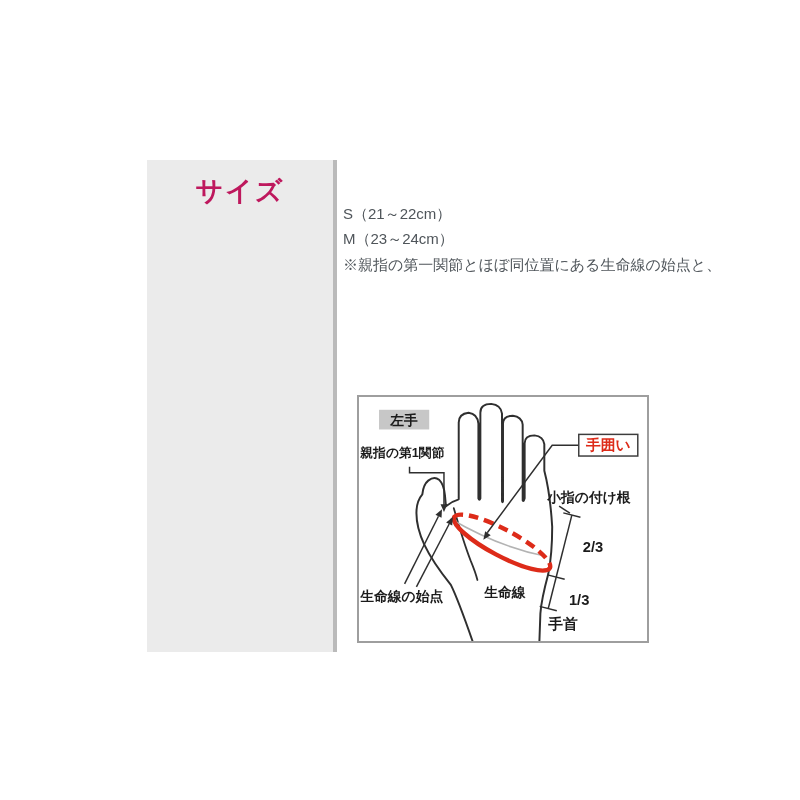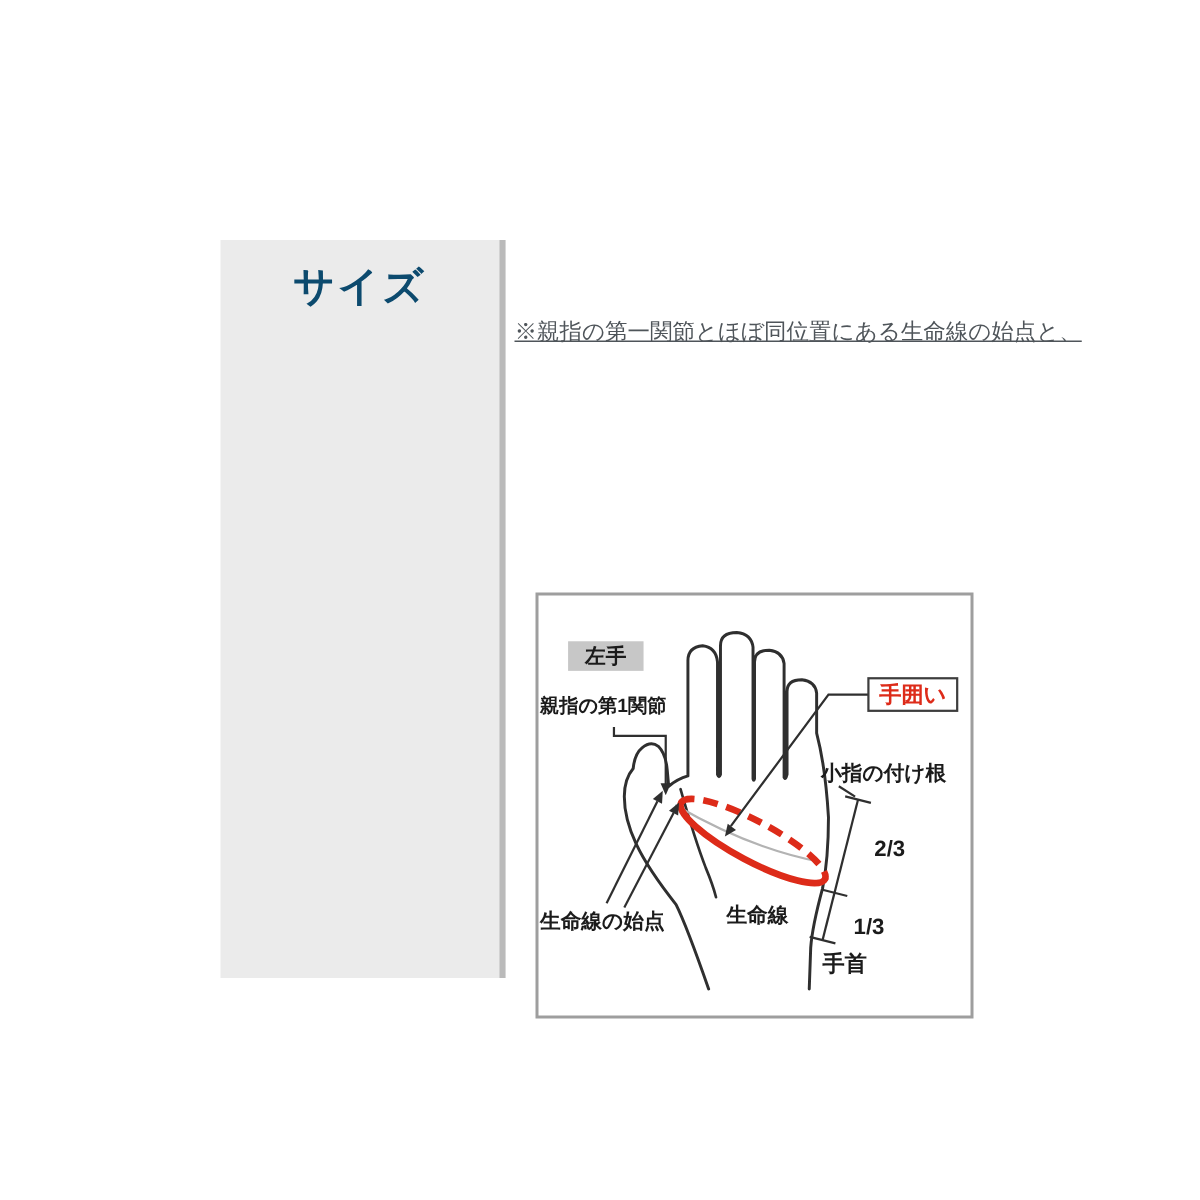--- a/index.html
+++ b/index.html
@@ -6,33 +6,33 @@
   body { width:800px; height:800px; font-family:"Liberation Sans", sans-serif; }
   .page { position:relative; width:800px; height:800px; background:#ffffff; overflow:hidden; }
 
   
   .size-header {
     position:absolute; left:147px; top:160px; width:186px; height:492px;
     background:#ebebeb; border-right:4px solid #bababa;
   }
   .size-title {
     margin-top:13px; text-align:center;
-    font-size:27px; font-weight:bold; color:#0c4a6e; letter-spacing:2px;
+    font-size:27px; font-weight:bold; color:#be185d; letter-spacing:2px;
   }
 
   
   .size-content { position:absolute; left:343px; top:206px; color:#4f555a; font-size:15px; }
   .size-line { line-height:16px; margin-bottom:9px; white-space:nowrap; }
   .note { margin-top:7px; line-height:17.5px; color:#4f555a; }
-  .note-line { white-space:nowrap;text-decoration:underline; }
+  .note-line { white-space:nowrap; }
   .note-line.indent { padding-left:15px; }
 
   
   .diagram {
-    position:absolute; left:357px; top:395px; width:292px; height:284px;
+    position:absolute; left:357px; top:395px; width:292px; height:248px;
     border:2px solid #9e9e9e; box-sizing:border-box; background:#ffffff;
   }
   .diagram svg { display:block; width:100%; height:100%; }
 
   .hand-stroke { fill:none; stroke:#2f2f2f; stroke-width:2; stroke-linecap:round; stroke-linejoin:round; }
   .lifeline   { fill:none; stroke:#2f2f2f; stroke-width:1.8; stroke-linecap:round; }
   .crease     { fill:none; stroke:#b3b3b3; stroke-width:1.5; stroke-linecap:round; }
   .red-solid  { fill:none; stroke:#dd2b19; stroke-width:4.5; stroke-linecap:round; }
   .red-dashed { fill:none; stroke:#dd2b19; stroke-width:4.5; stroke-dasharray:10 6; stroke-linecap:butt; }
   .leader     { fill:none; stroke:#2f2f2f; stroke-width:1.5; }
@@ -48,20 +48,22 @@
 </head>
 <body>
 
 <div class="page">
 
   <div class="size-header">
     <div class="size-title">サイズ</div>
   </div>
 
   <div class="size-content">
+    <div class="size-line">S（21～22cm）</div>
+    <div class="size-line">M（23～24cm）</div>
     <div class="note">
       <div class="note-line">※親指の第一関節とほぼ同位置にある生命線の始点と、</div>
     </div>
   </div>
 
   <div class="diagram">
     <svg viewBox="0 0 292 248" xmlns="http://www.w3.org/2000/svg">
 
       <path class="hand-stroke" d="
         M 115 248

